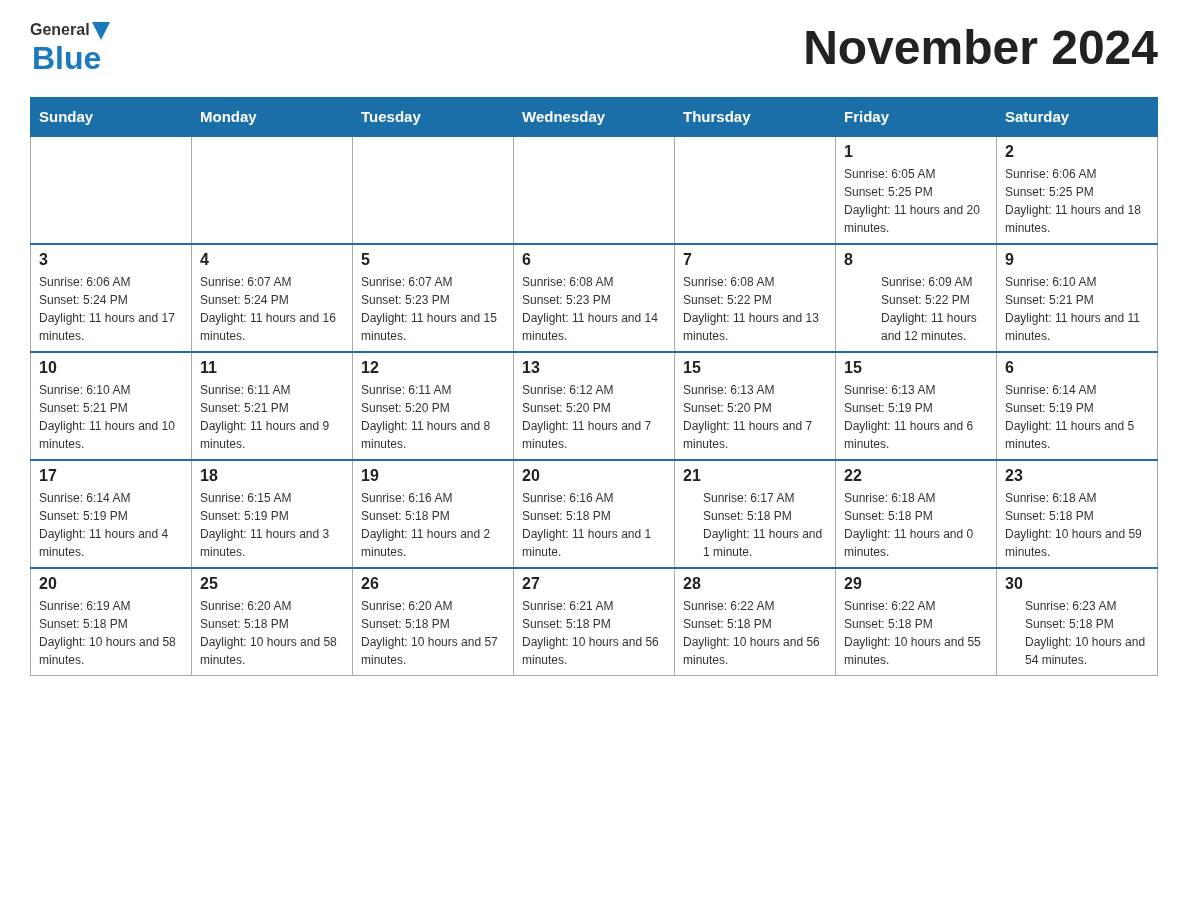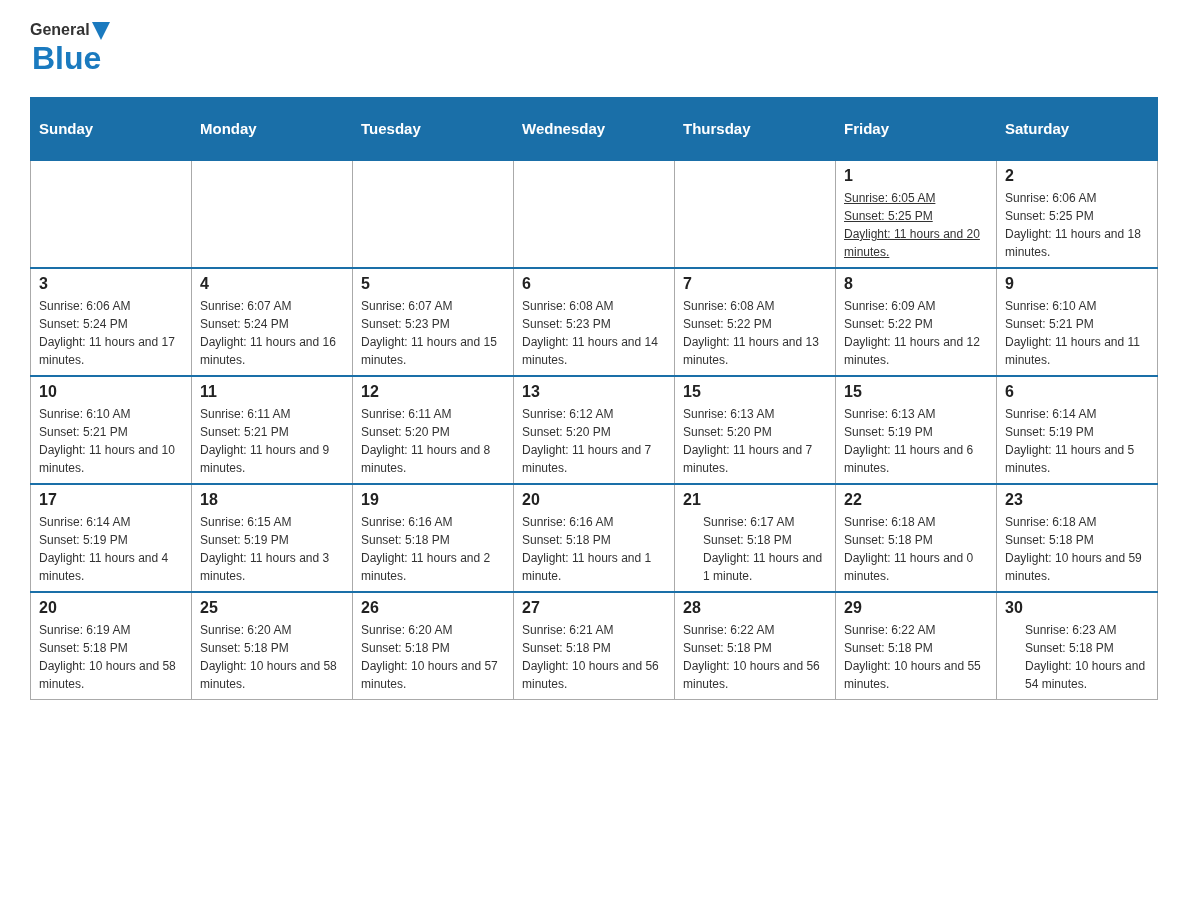--- a/index.html
+++ b/index.html
@@ -36,21 +36,21 @@
       font-size: 20px;
       color: #444;
     }
     .calendar {
       width: 100%;
       border-collapse: collapse;
     }
     .calendar th {
       background-color: #1a6fa8;
       color: #ffffff;
-      padding: 22px 8px;
+      padding: 10px 8px;
       font-size: 15px;
       font-weight: bold;
       text-align: left;
       border: 1px solid #1a6fa8;
     }
     .calendar td {
       border: 1px solid #aaa;
       vertical-align: top;
       padding: 6px 8px;
       width: 14.28%;
@@ -83,20 +83,21 @@
   <div class="logo">
     <div class="logo-line1">
       <span style="font-size:16px;font-weight:bold;color:#333;">General</span>
       <svg width="18" height="18" viewBox="0 0 18 18" style="margin-left:2px;margin-top:2px;">
         <polygon points="0,0 18,0 9,18" fill="#1a7abf"></polygon>
       </svg>
     </div>
     <span style="font-size:32px;font-weight:bold;color:#1a7abf;margin-left:2px;">Blue</span>
   </div>
   <div class="title-block">
+    <div class="month-title">November 2024</div>
   </div>
 </div>
 
 <table class="calendar">
   <thead>
     <tr>
     <th>Sunday</th>
         <th>Monday</th>
         <th>Tuesday</th>
         <th>Wednesday</th>
@@ -107,21 +108,21 @@
   </thead>
   <tbody id="calendar-body">
   <tr>
         <td class="empty-cell"></td>
         <td class="empty-cell"></td>
         <td class="empty-cell"></td>
         <td class="empty-cell"></td>
         <td class="empty-cell"></td>
         <td>
           <span class="day-number">1</span>
-          <div class="day-info" style="white-space: pre-line; text-decoration: underline;">Sunrise: 6:05 AM
+          <div class="day-info" style="white-space: pre-line;">Sunrise: 6:05 AM
 Sunset: 5:25 PM
 Daylight: 11 hours and 20 minutes.</div>
         </td>
         <td>
           <span class="day-number">2</span>
           <div class="day-info" style="white-space: pre-line;">Sunrise: 6:06 AM
 Sunset: 5:25 PM
 Daylight: 11 hours and 18 minutes.</div>
         </td>
       </tr>
@@ -151,21 +152,21 @@
 Daylight: 11 hours and 14 minutes.</div>
         </td>
         <td>
           <span class="day-number">7</span>
           <div class="day-info" style="white-space: pre-line;">Sunrise: 6:08 AM
 Sunset: 5:22 PM
 Daylight: 11 hours and 13 minutes.</div>
         </td>
         <td>
           <span class="day-number">8</span>
-          <div class="day-info" style="white-space: pre-line;">Sunrise: 6:09 AM
+          <div class="day-info" style="white-space: pre-line; margin-left: 37px;">Sunrise: 6:09 AM
 Sunset: 5:22 PM
 Daylight: 11 hours and 12 minutes.</div>
         </td>
         <td>
           <span class="day-number">9</span>
           <div class="day-info" style="white-space: pre-line;">Sunrise: 6:10 AM
 Sunset: 5:21 PM
 Daylight: 11 hours and 11 minutes.</div>
         </td>
       </tr>

